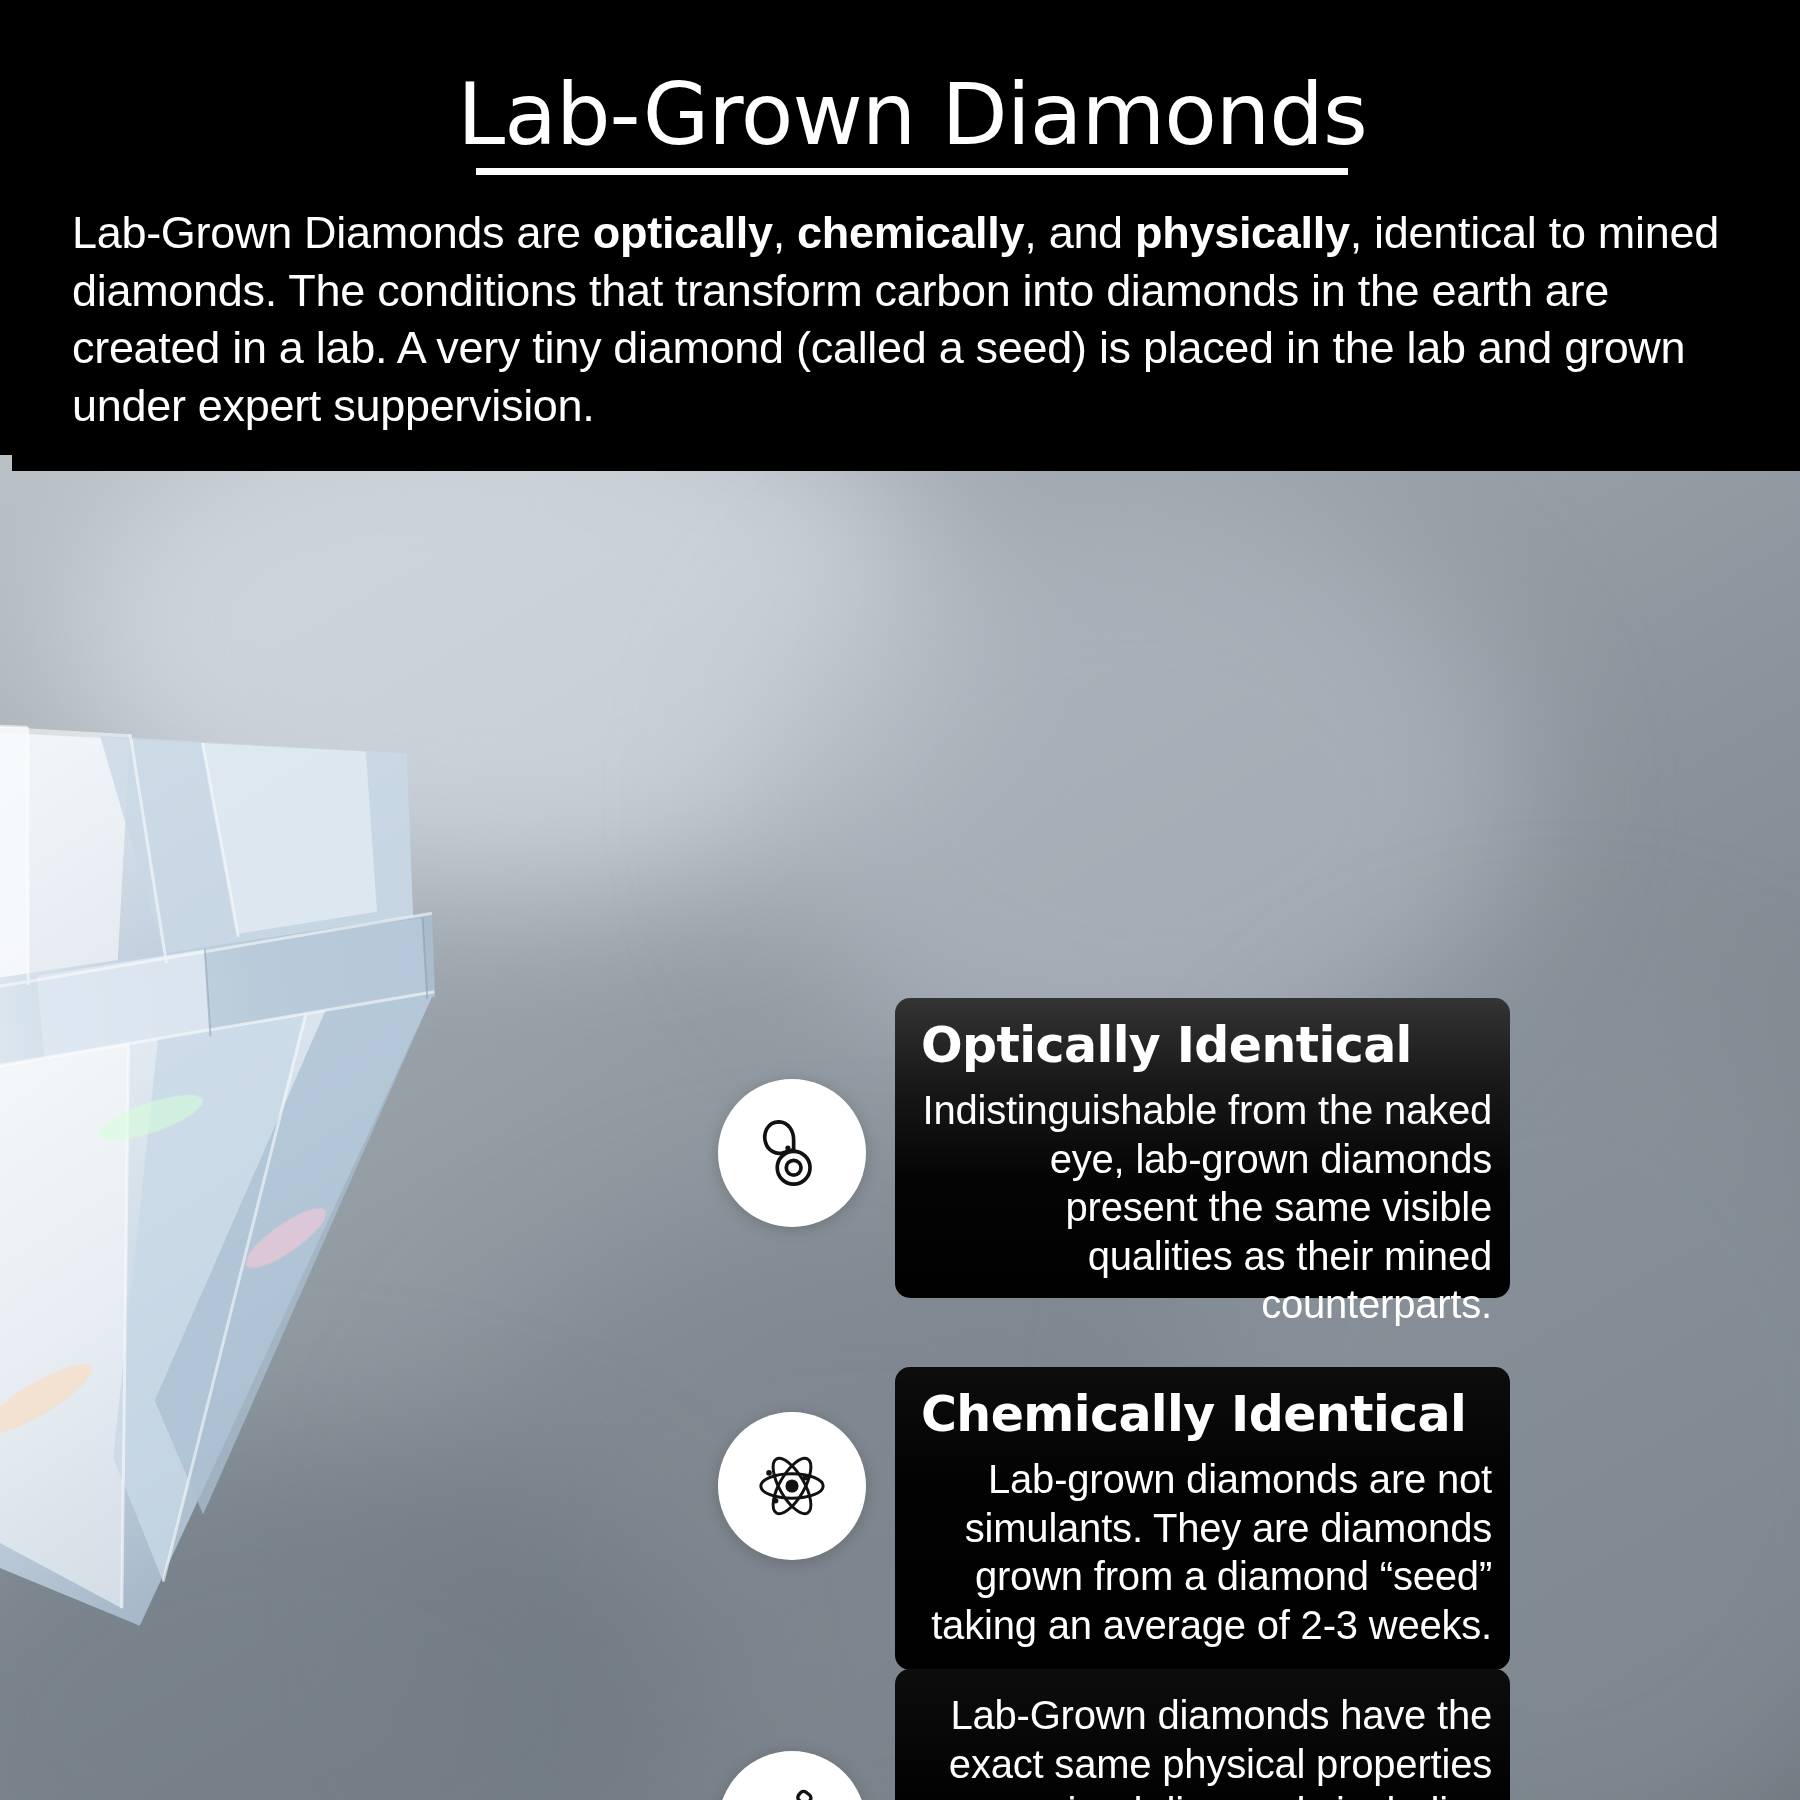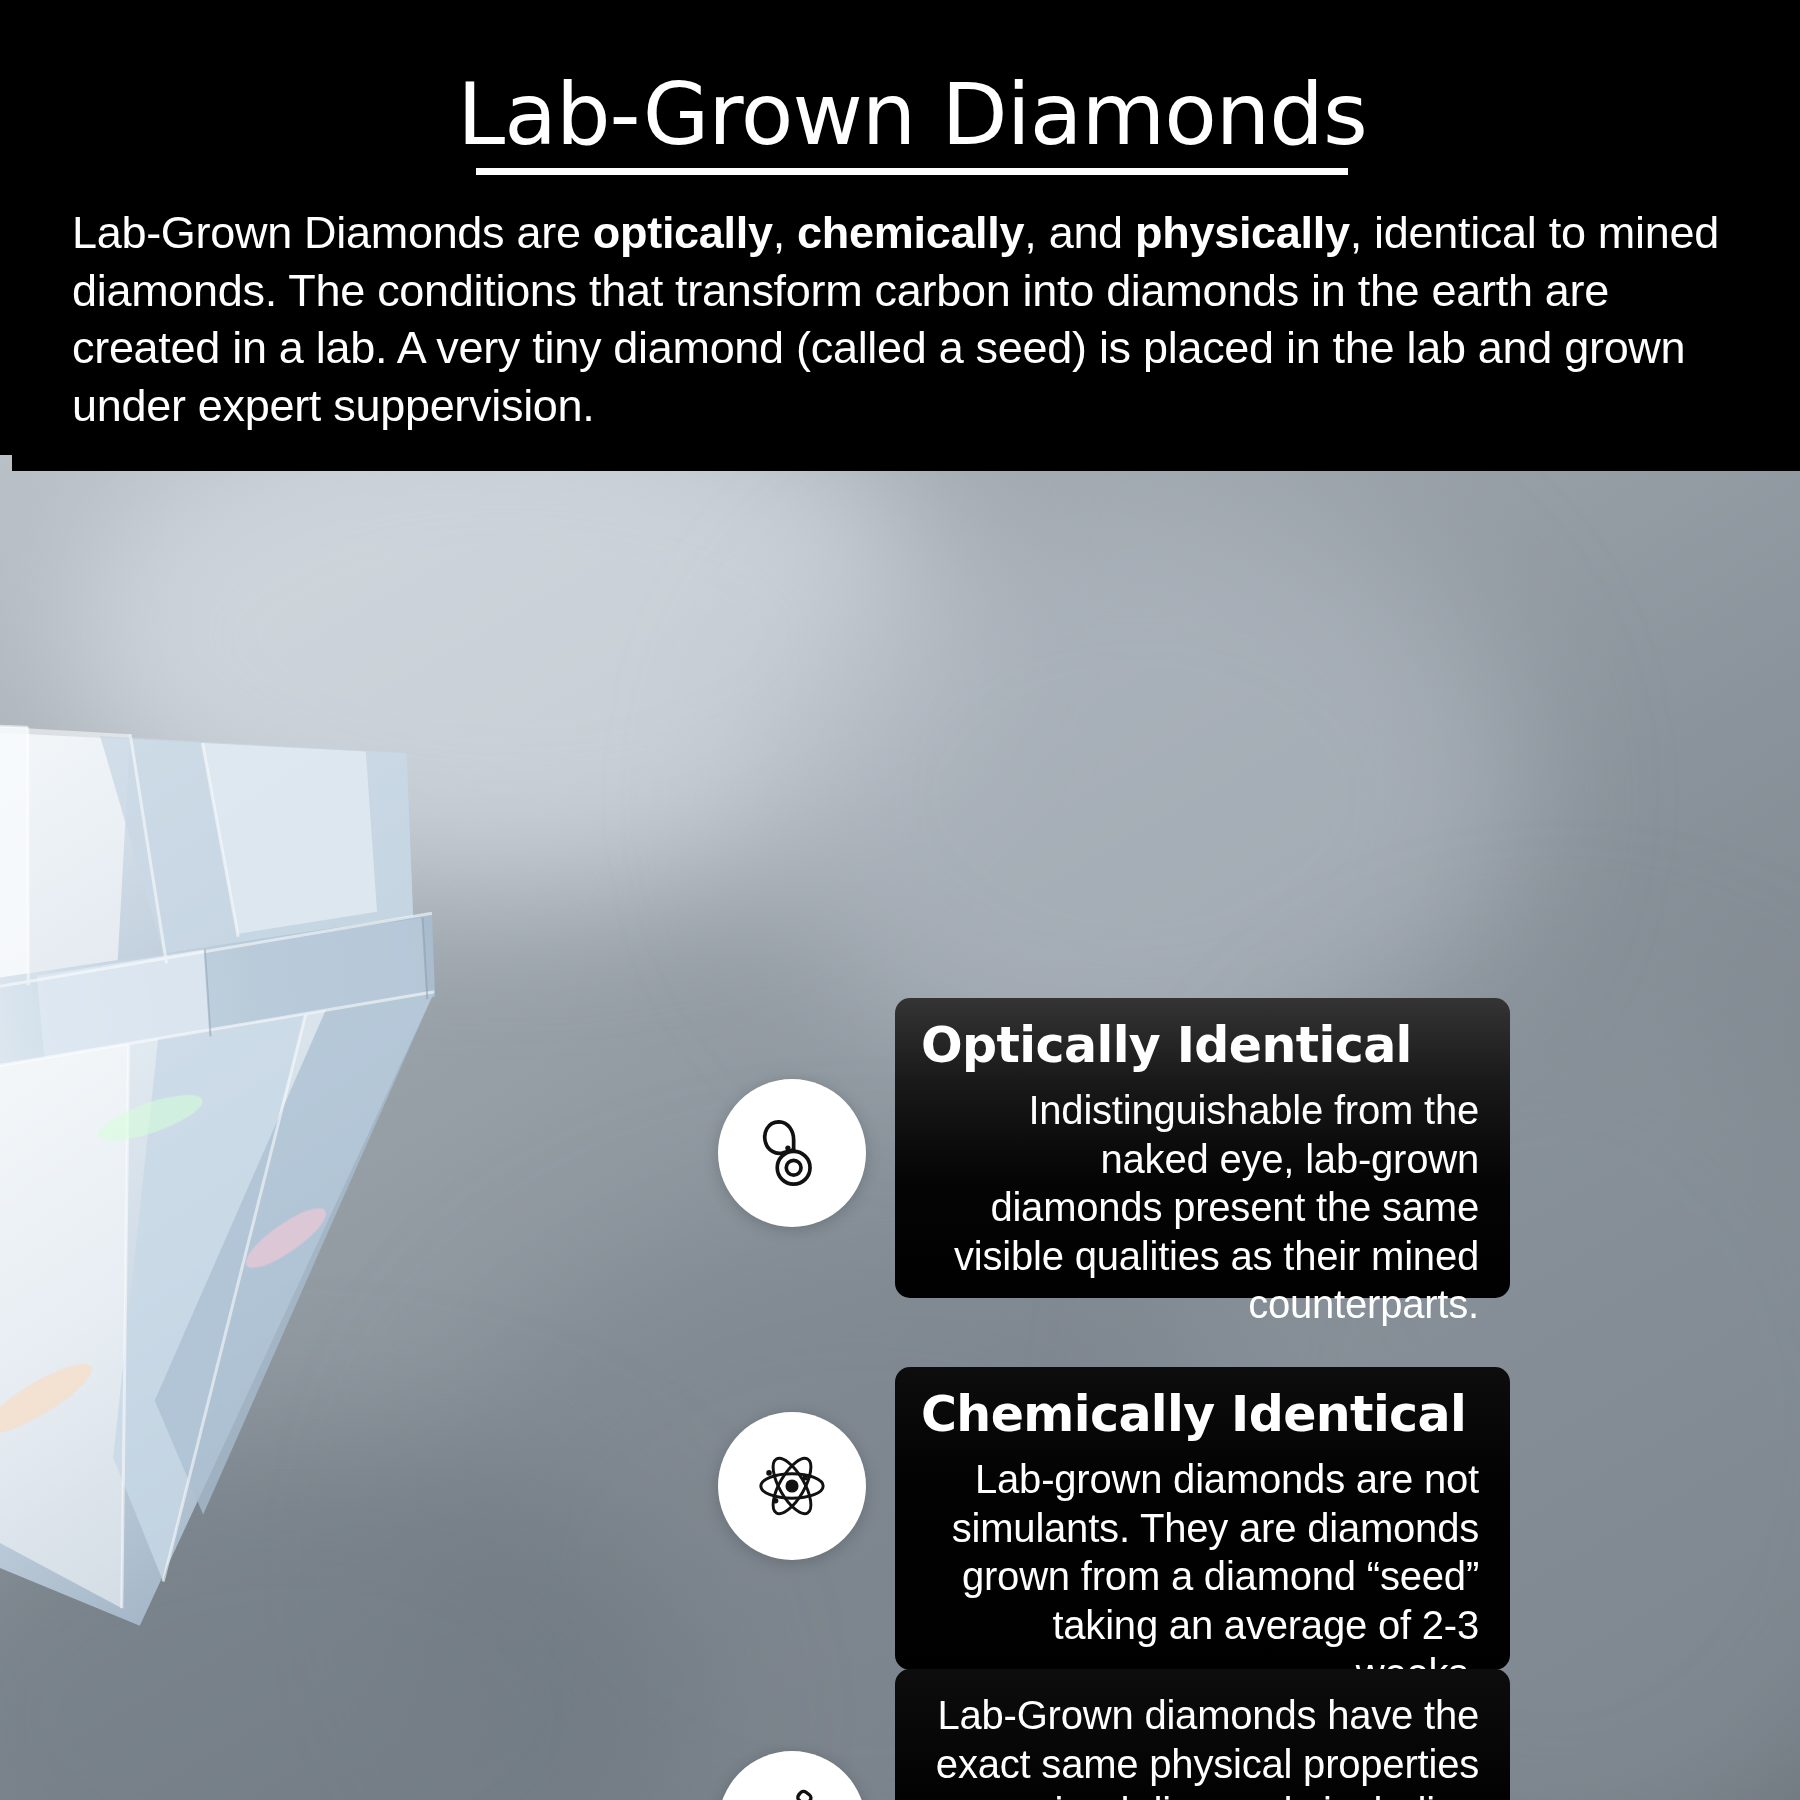--- a/index.html
+++ b/index.html
@@ -92,21 +92,21 @@
     z-index:20;
   }
   .icon-badge svg { width:82px; height:82px; display:block; }
 
   
   .card {
     position:absolute;
     left:895px; width:615px;
     border-radius:15px;
     color:#fff;
-    padding:22px 31px 26px 26px;
+    padding:22px 18px 26px 26px;
     background:linear-gradient(180deg,#343434 0%,#191919 28%,#050505 60%,#000 100%);
     z-index:15;
   }
   .card.flat {
     background:linear-gradient(180deg,#0d0d0d 0%,#020202 40%,#000 100%);
   }
   .card h3 {
     font-size:49px;
     font-weight:700;
     letter-spacing:-0.6px;

